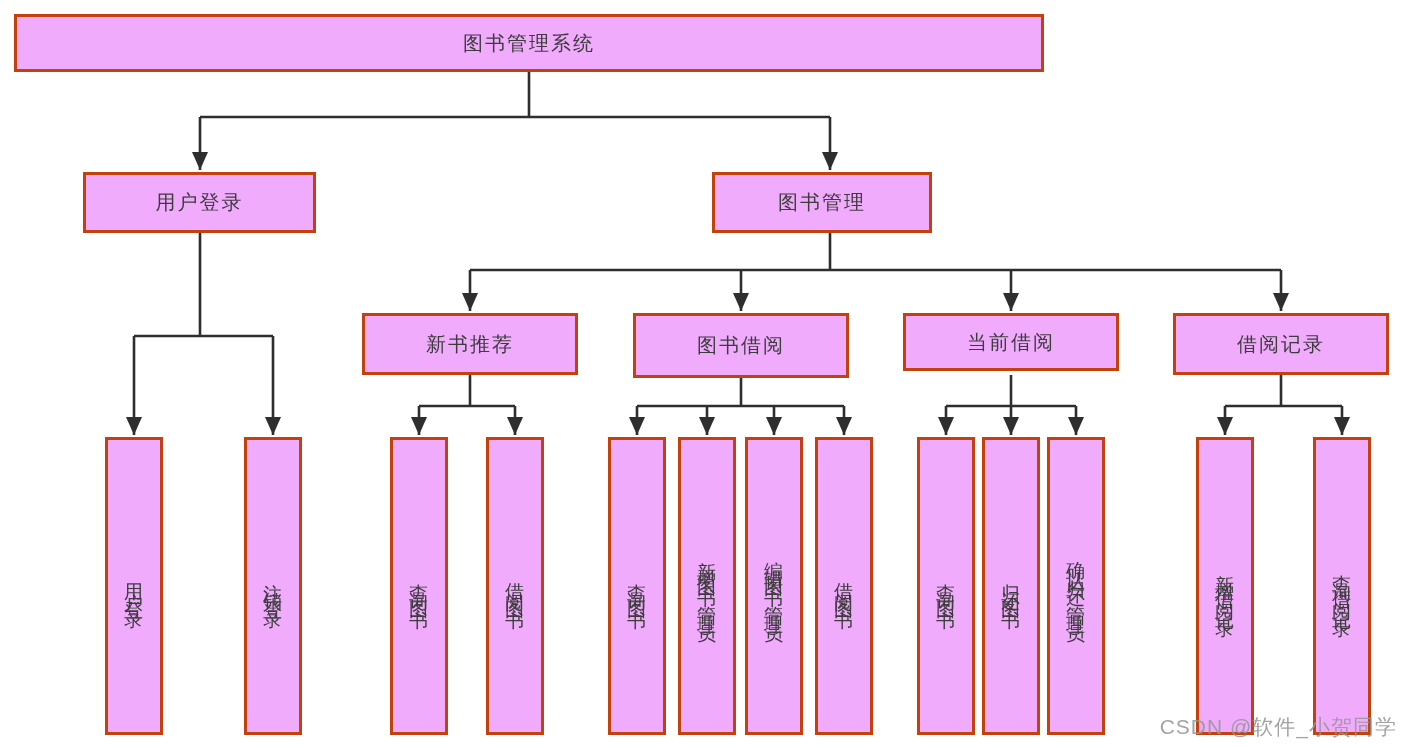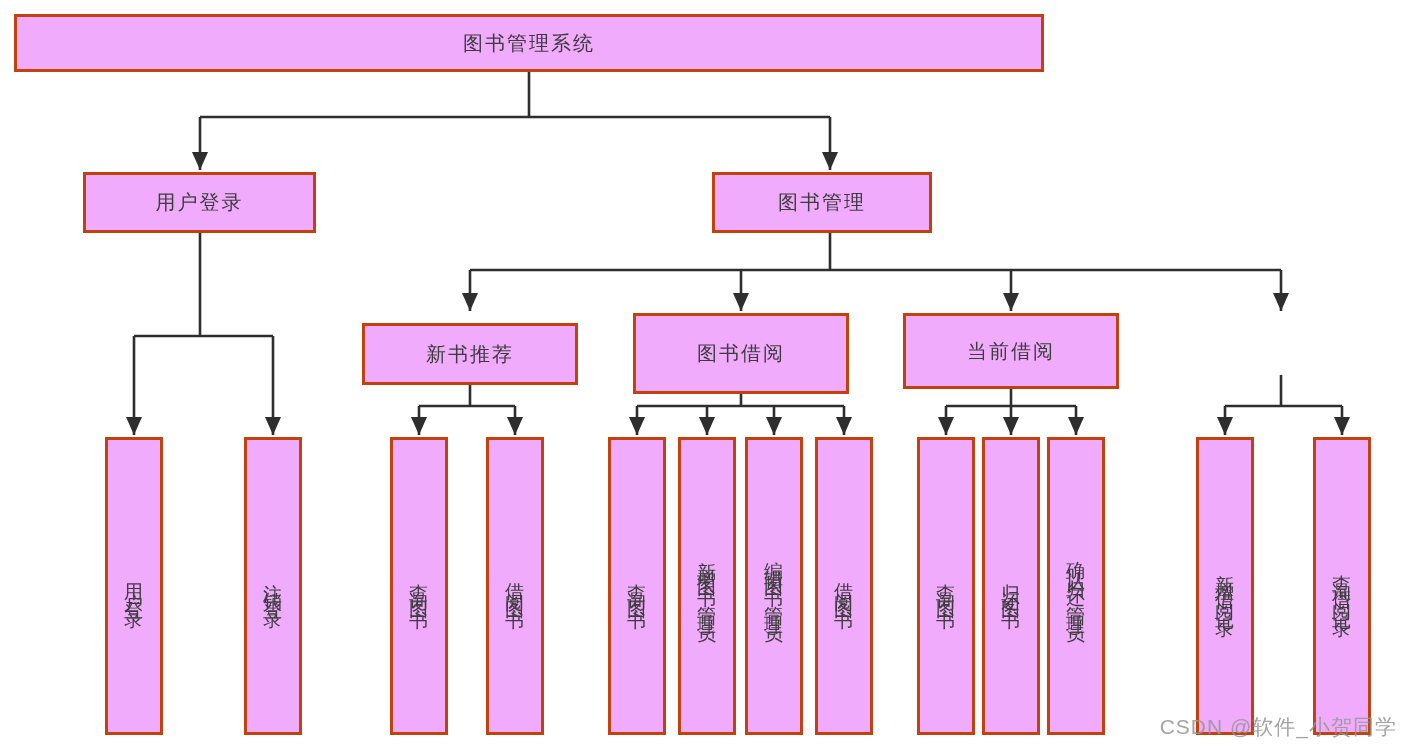--- a/index.html
+++ b/index.html
@@ -108,28 +108,31 @@
     <span>图书管理系统</span>
   </div>
 
   <div class="node" style="left:83px; top:172px; width:233px; height:61px;">
     <span>用户登录</span>
   </div>
   <div class="node" style="left:712px; top:172px; width:220px; height:61px;">
     <span>图书管理</span>
   </div>
 
-  <div class="node" style="left:362px; top:313px; width:216px; height:62px;margin-top:10px;">
+  <div class="node" style="left:362px; top:313px; width:216px; height:62px;">
     <span>新书推荐</span>
   </div>
-  <div class="node" style="left:633px; top:313px; width:216px; height:81px;">
+  <div class="node" style="left:633px; top:313px; width:216px; height:65px;">
     <span>图书借阅</span>
   </div>
-  <div class="node" style="left:903px; top:313px; width:216px; height:76px;">
+  <div class="node" style="left:903px; top:313px; width:216px; height:58px;">
     <span>当前借阅</span>
+  </div>
+  <div class="node" style="left:1173px; top:313px; width:216px; height:62px;">
+    <span>借阅记录</span>
   </div>
 
   <div class="vnode" style="left:105px;">
     <span>用户登录</span>
   </div>
   <div class="vnode" style="left:244px;">
     <span>注销登录</span>
   </div>
 
   <div class="vnode" style="left:390px;">

